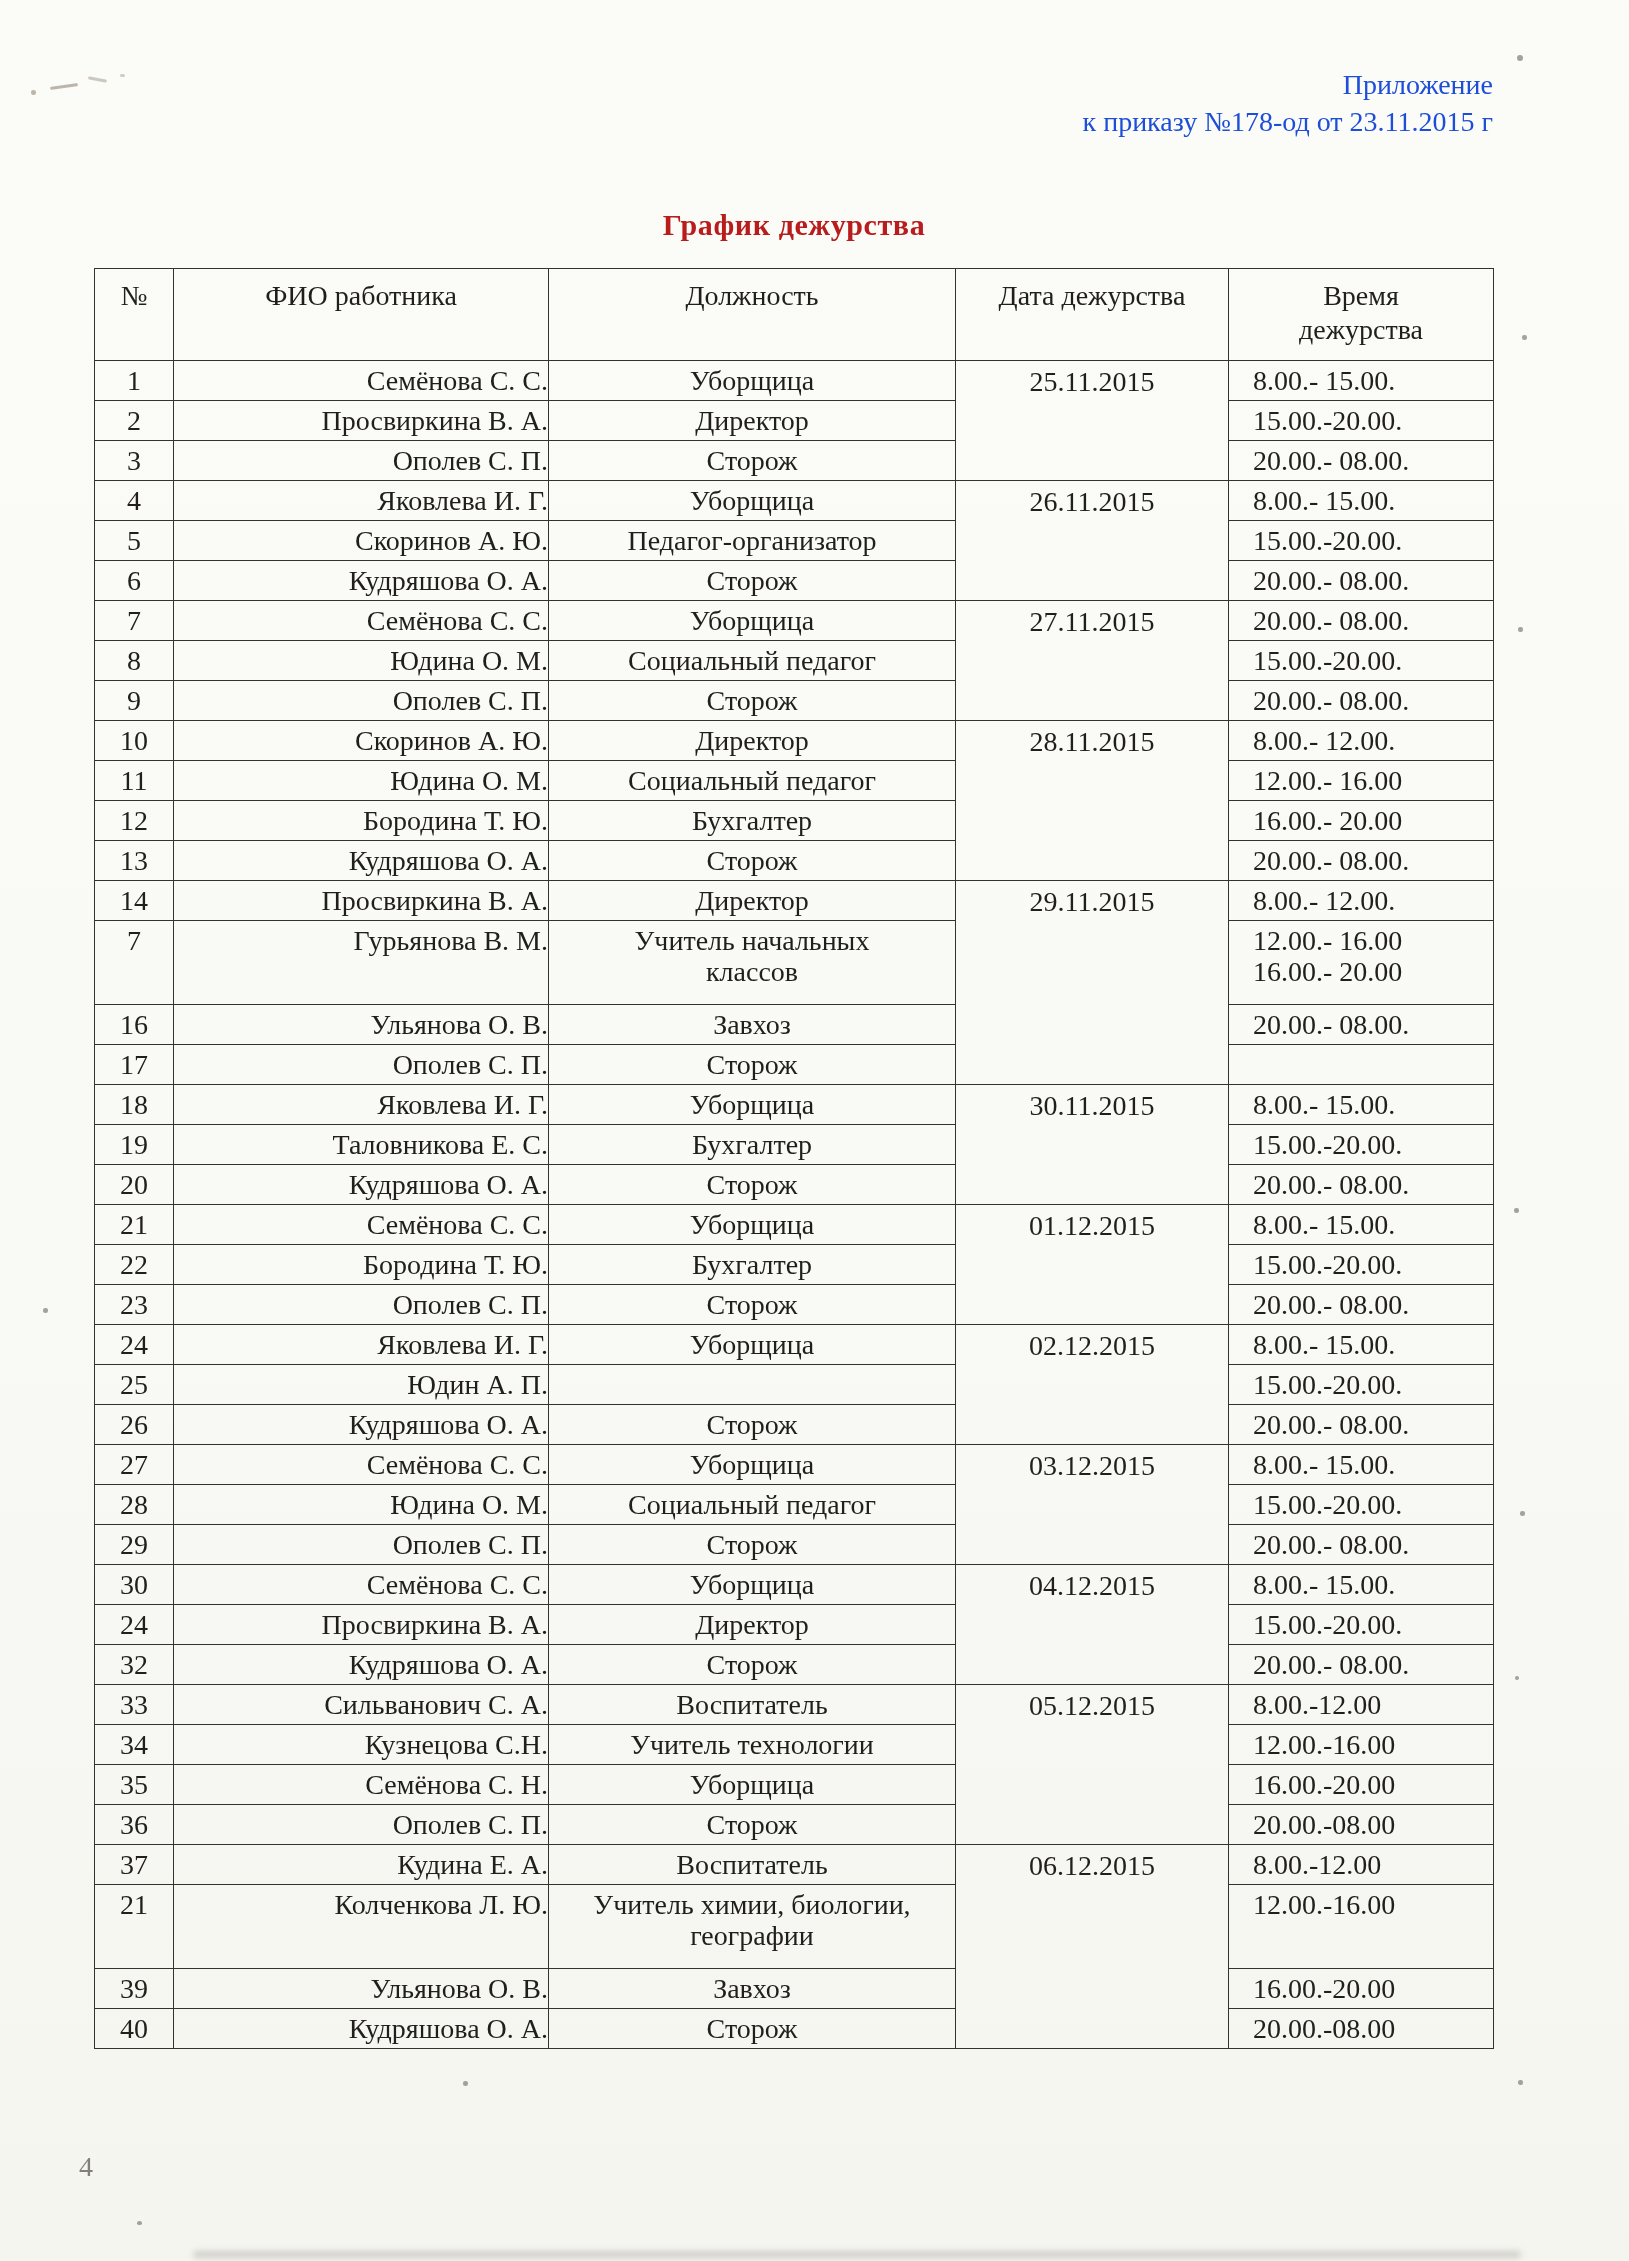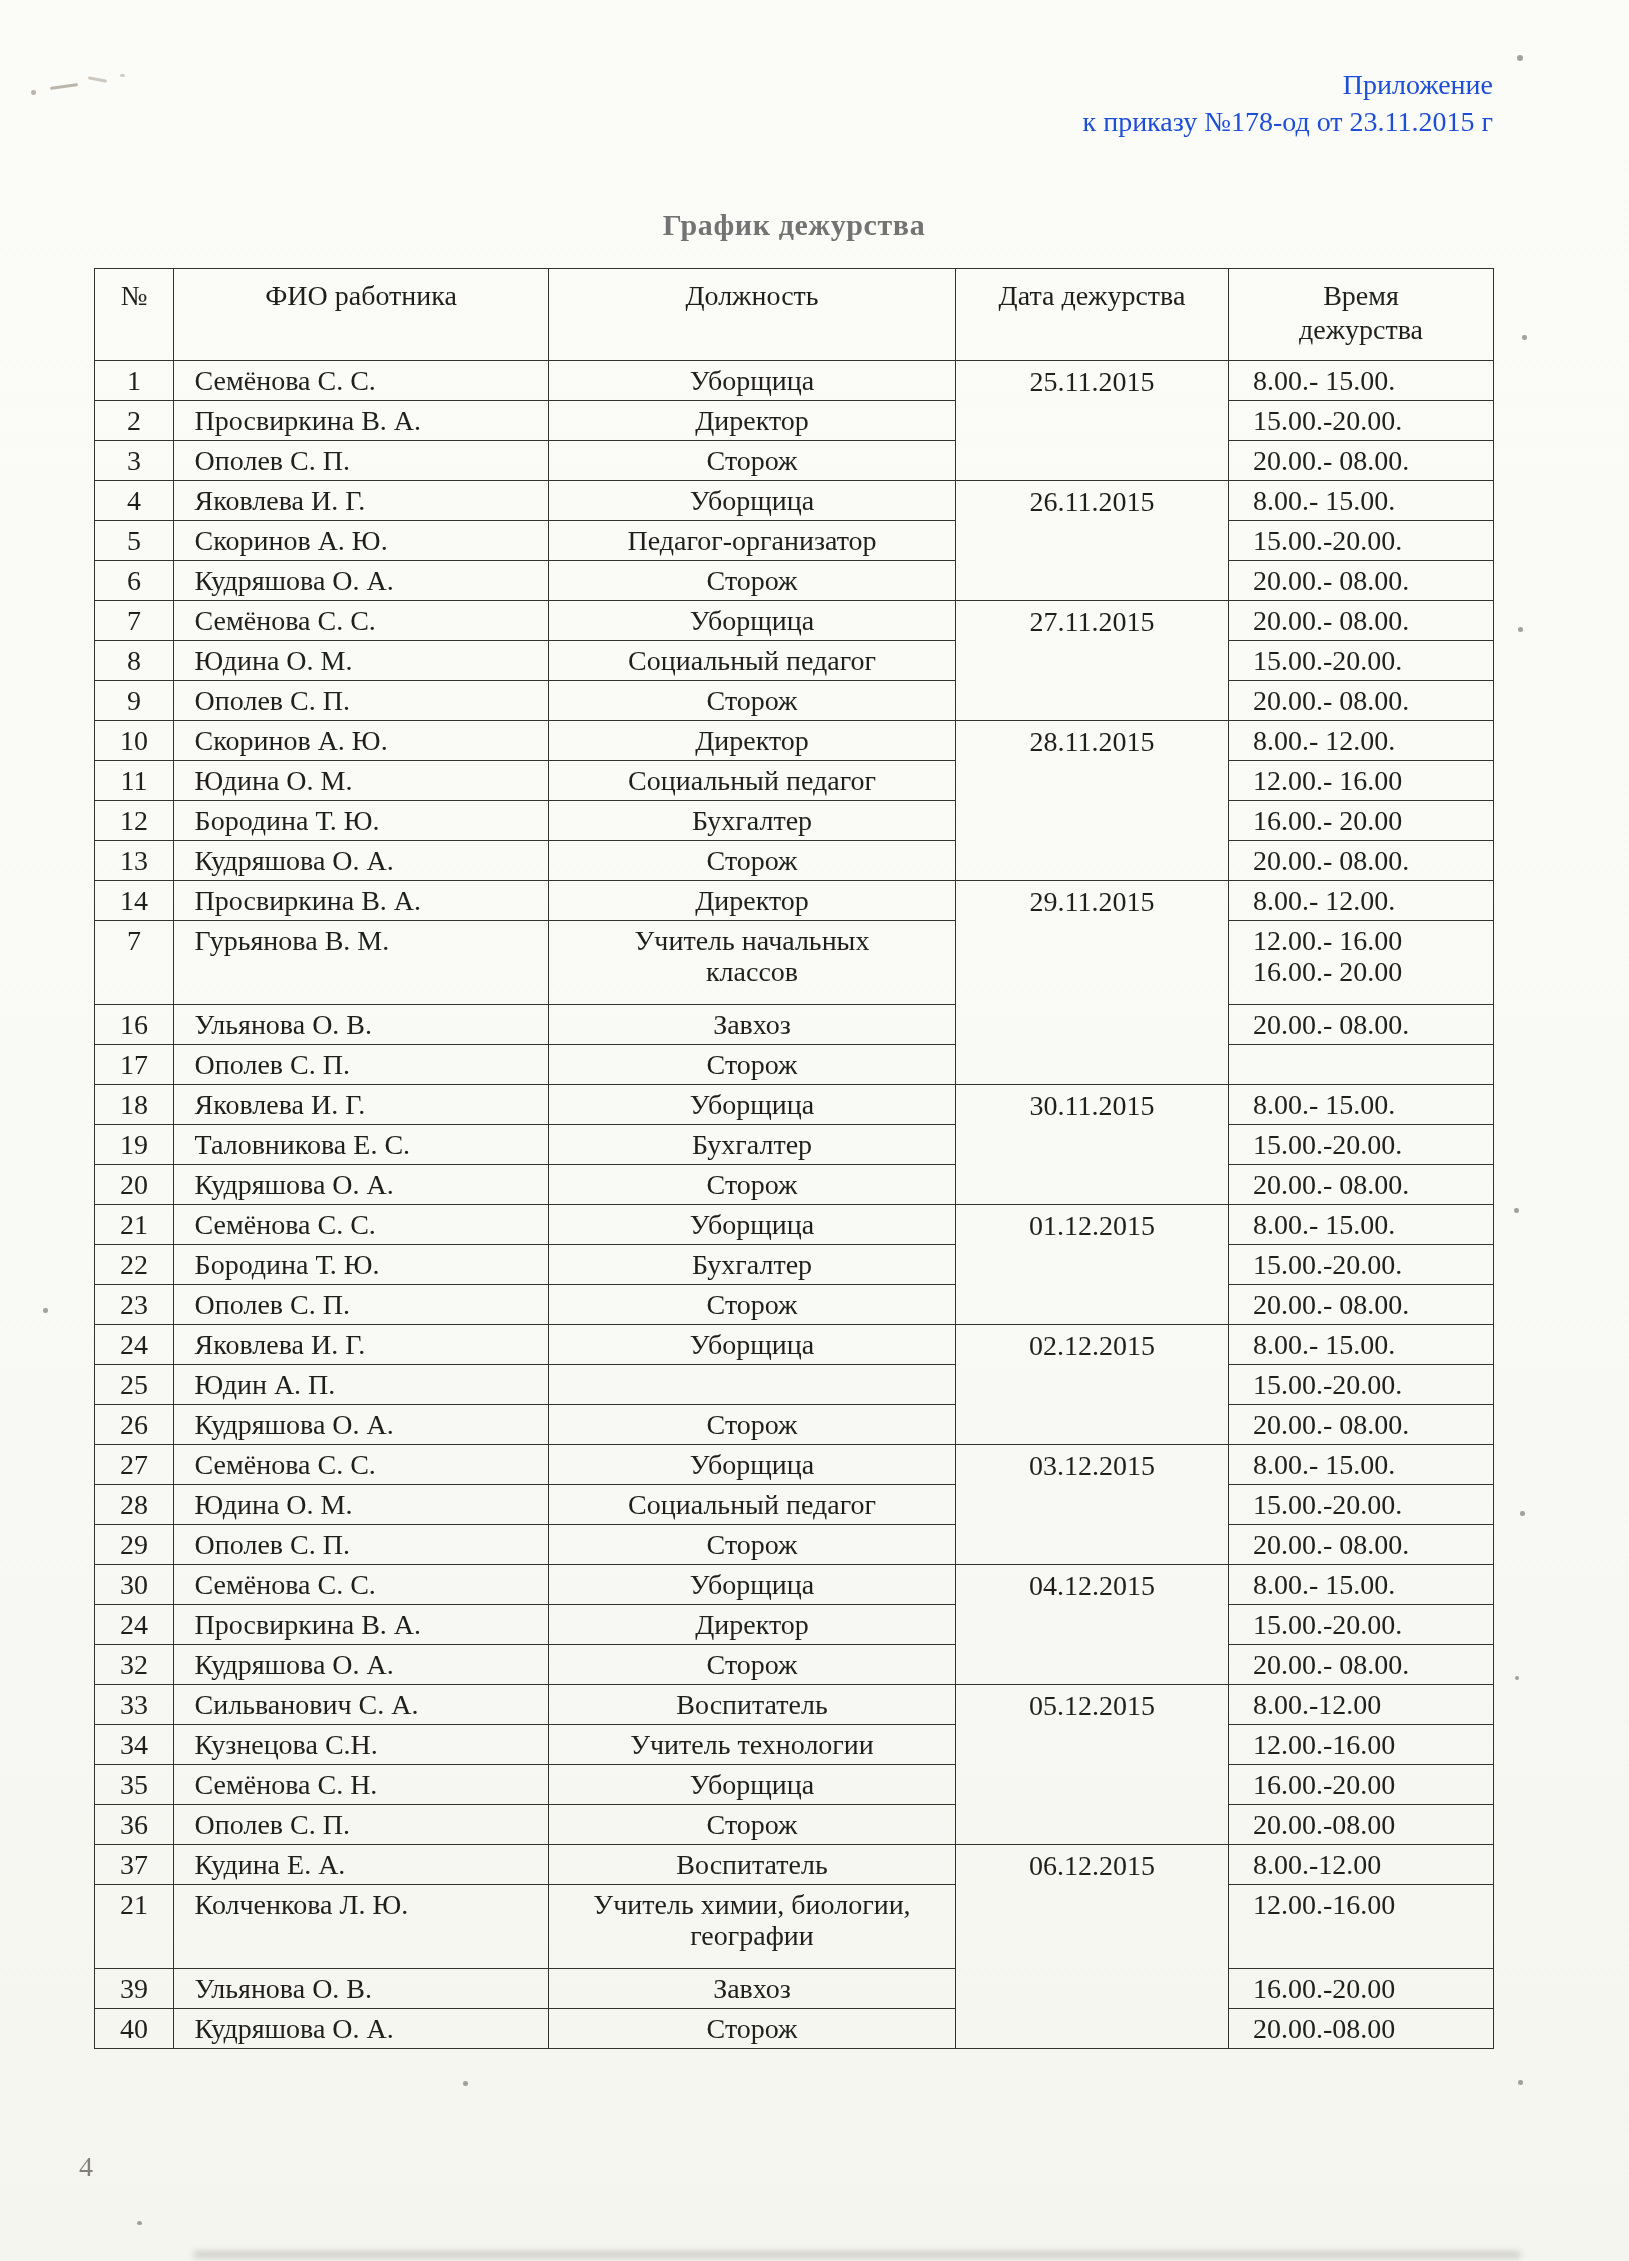--- a/index.html
+++ b/index.html
@@ -24,21 +24,21 @@
     color: #1d4ed8;
   }
 
   .title {
     position: absolute;
     top: 208px; left: 94px; width: 1400px;
     text-align: center;
     font-size: 30px;
     font-weight: 700;
     letter-spacing: 0.6px;
-    color: #737373;
+    color: #b91c1c;
   }
 
   table.sched {
     position: absolute;
     top: 268px; left: 94px;
     width: 1400px;
     border-collapse: collapse;
     table-layout: fixed;
   }
   .sched th, .sched td {
@@ -56,21 +56,21 @@
     text-align: center;
     line-height: 34px;
     white-space: pre-line;
   }
   .sched td {
     height: 39px;
     line-height: 31px;
     vertical-align: middle;
   }
   td.num  { text-align: center; }
-  td.name { text-align: left; padding-left: 20.6px; }
+  td.name { text-align: right; padding-left: 20.6px; }
   td.pos  { text-align: center; white-space: pre-line; }
   td.date { text-align: center; vertical-align: top; padding-top: 5.2px; }
   td.time { text-align: left; padding-left: 24px; white-space: pre-line; }
   tr.tall td { height: 79px; vertical-align: top; padding-top: 3.9px; }
 
   .page-num {
     position: absolute;
     left: 79px; top: 2151px;
     font-size: 28px;
     color: #83807a;

